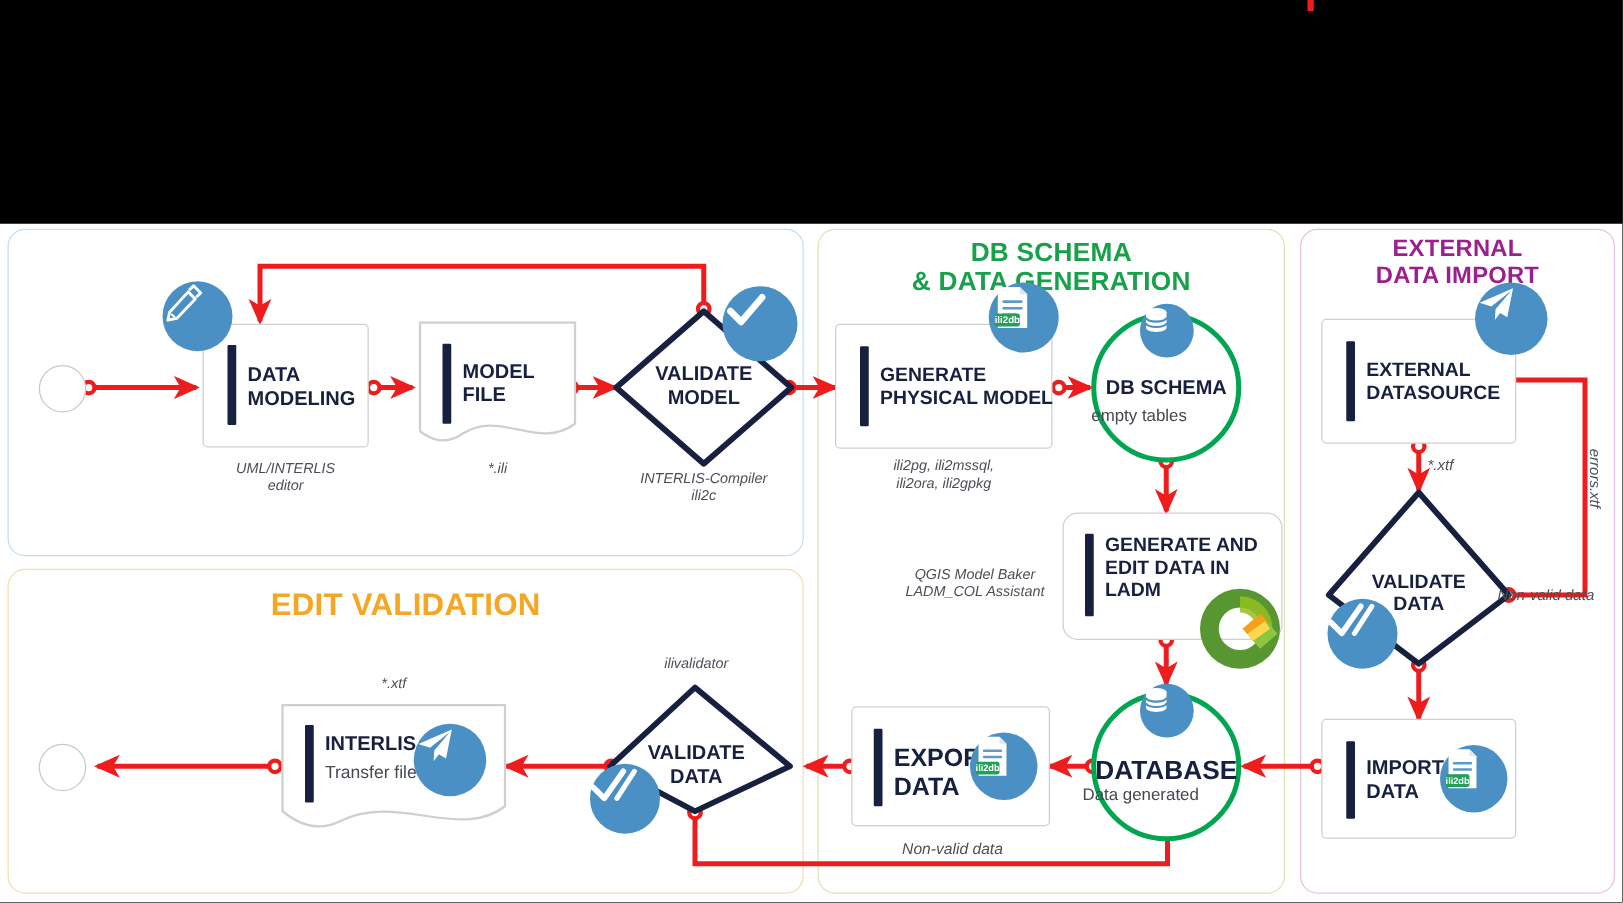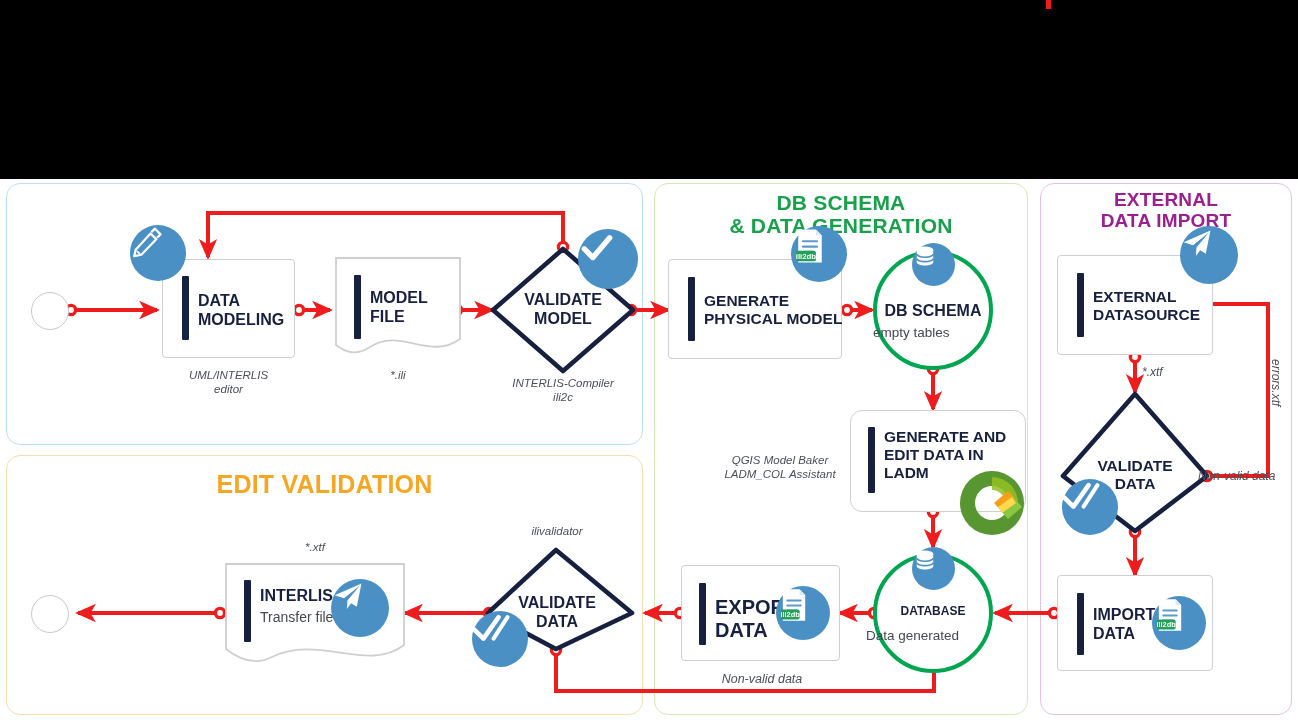--- a/index.html
+++ b/index.html
@@ -141,20 +141,23 @@
       <svg width="38" height="38" viewBox="0 0 24 24">
         <path d="M4 12.6 L9.4 18 L20 5.6" fill="none" stroke="#fff" stroke-width="3.4" stroke-linecap="round" stroke-linejoin="round"></path>
       </svg>
     </div>
 
     <div class="node rectnode" style="left:668px;top:80px;width:174px;height:100px;"></div>
     <div class="bar" style="left:688px;top:98px;height:64px;"></div>
     <div class="nlabel" style="left:704px;top:113px;width:150px;font-size:15.5px;">
       <span>GENERATE</span><br><span>PHYSICAL MODEL</span>
     </div>
+    <div class="cap" style="left:668px;top:188px;width:174px;font-size:11.5px;">
+      <span>ili2pg, ili2mssql,</span><br><span>ili2ora, ili2gpkg</span>
+    </div>
     <div class="badge" style="left:791px;top:47px;width:56px;height:56px;">
       <svg width="38" height="40" viewBox="0 0 30 34">
         <path d="M5 3 H20 L25 8 V31 H5 Z" fill="#fff"></path>
         <path d="M20 3 V8 H25" fill="#dce8f2"></path>
         <g stroke="#5b9ac9" stroke-width="1.8" stroke-linecap="round">
           <path d="M9 13 H21"></path>
             <path d="M9 17.5 H21"></path>
             <path d="M9 22 H17"></path>
         </g>
         <rect x="3" y="21" width="17" height="9" rx="1.6" fill="#22a05a"></rect>
@@ -184,21 +187,21 @@
       <span>QGIS Model Baker</span><br><span>LADM_COL Assistant</span>
     </div>
     <svg width="80" height="80" viewBox="0 0 80 80" style="left:952px;top:284px;">
       <path d="M40 8 A32 32 0 1 0 40 72 A32 32 0 1 0 40 8 Z M40 23 A17 17 0 1 1 40 57 A17 17 0 1 1 40 23 Z" fill="#589632"></path>
       <path d="M40 14 A26 26 0 0 1 66 40 L53 40 A13 13 0 0 0 40 27 Z" fill="#93c01f" opacity="0.85"></path>
       <path d="M44 42 L58 30 L70 44 L56 56 Z" fill="#8dc63f"></path>
       <path d="M42 40 L56 28 L62 34 L48 46 Z" fill="#f6a01a"></path>
       <path d="M46 44 L60 34 L64 40 L50 50 Z" fill="#ffd84d"></path>
     </svg>
 
-    <div class="nlabel" style="left:873px;top:426px;width:120px;font-size:12px;text-align:center;">DATABASE</div>
+    <div class="nlabel" style="left:873px;top:426px;width:120px;font-size:21px;text-align:center;">DATABASE</div>
     <div class="nsub" style="left:866px;top:449px;width:134px;font-size:13.5px;text-align:left;">Data generated</div>
     <div class="badge" style="left:912px;top:368px;width:43px;height:43px;">
       <svg width="26" height="26" viewBox="0 0 24 24">
         <ellipse cx="12" cy="6.2" rx="7.6" ry="3" fill="#fff"></ellipse>
         <path d="M4.4 6.2 V17.8 C4.4 19.5 7.8 20.8 12 20.8 C16.2 20.8 19.6 19.5 19.6 17.8 V6.2" fill="#fff"></path>
         <g stroke="#4a90c4" stroke-width="1.5" fill="none">
           <path d="M4.4 10.2 C4.4 11.9 7.8 13.2 12 13.2 C16.2 13.2 19.6 11.9 19.6 10.2"></path>
           <path d="M4.4 14.2 C4.4 15.9 7.8 17.2 12 17.2 C16.2 17.2 19.6 15.9 19.6 14.2"></path>
         </g>
       </svg>

